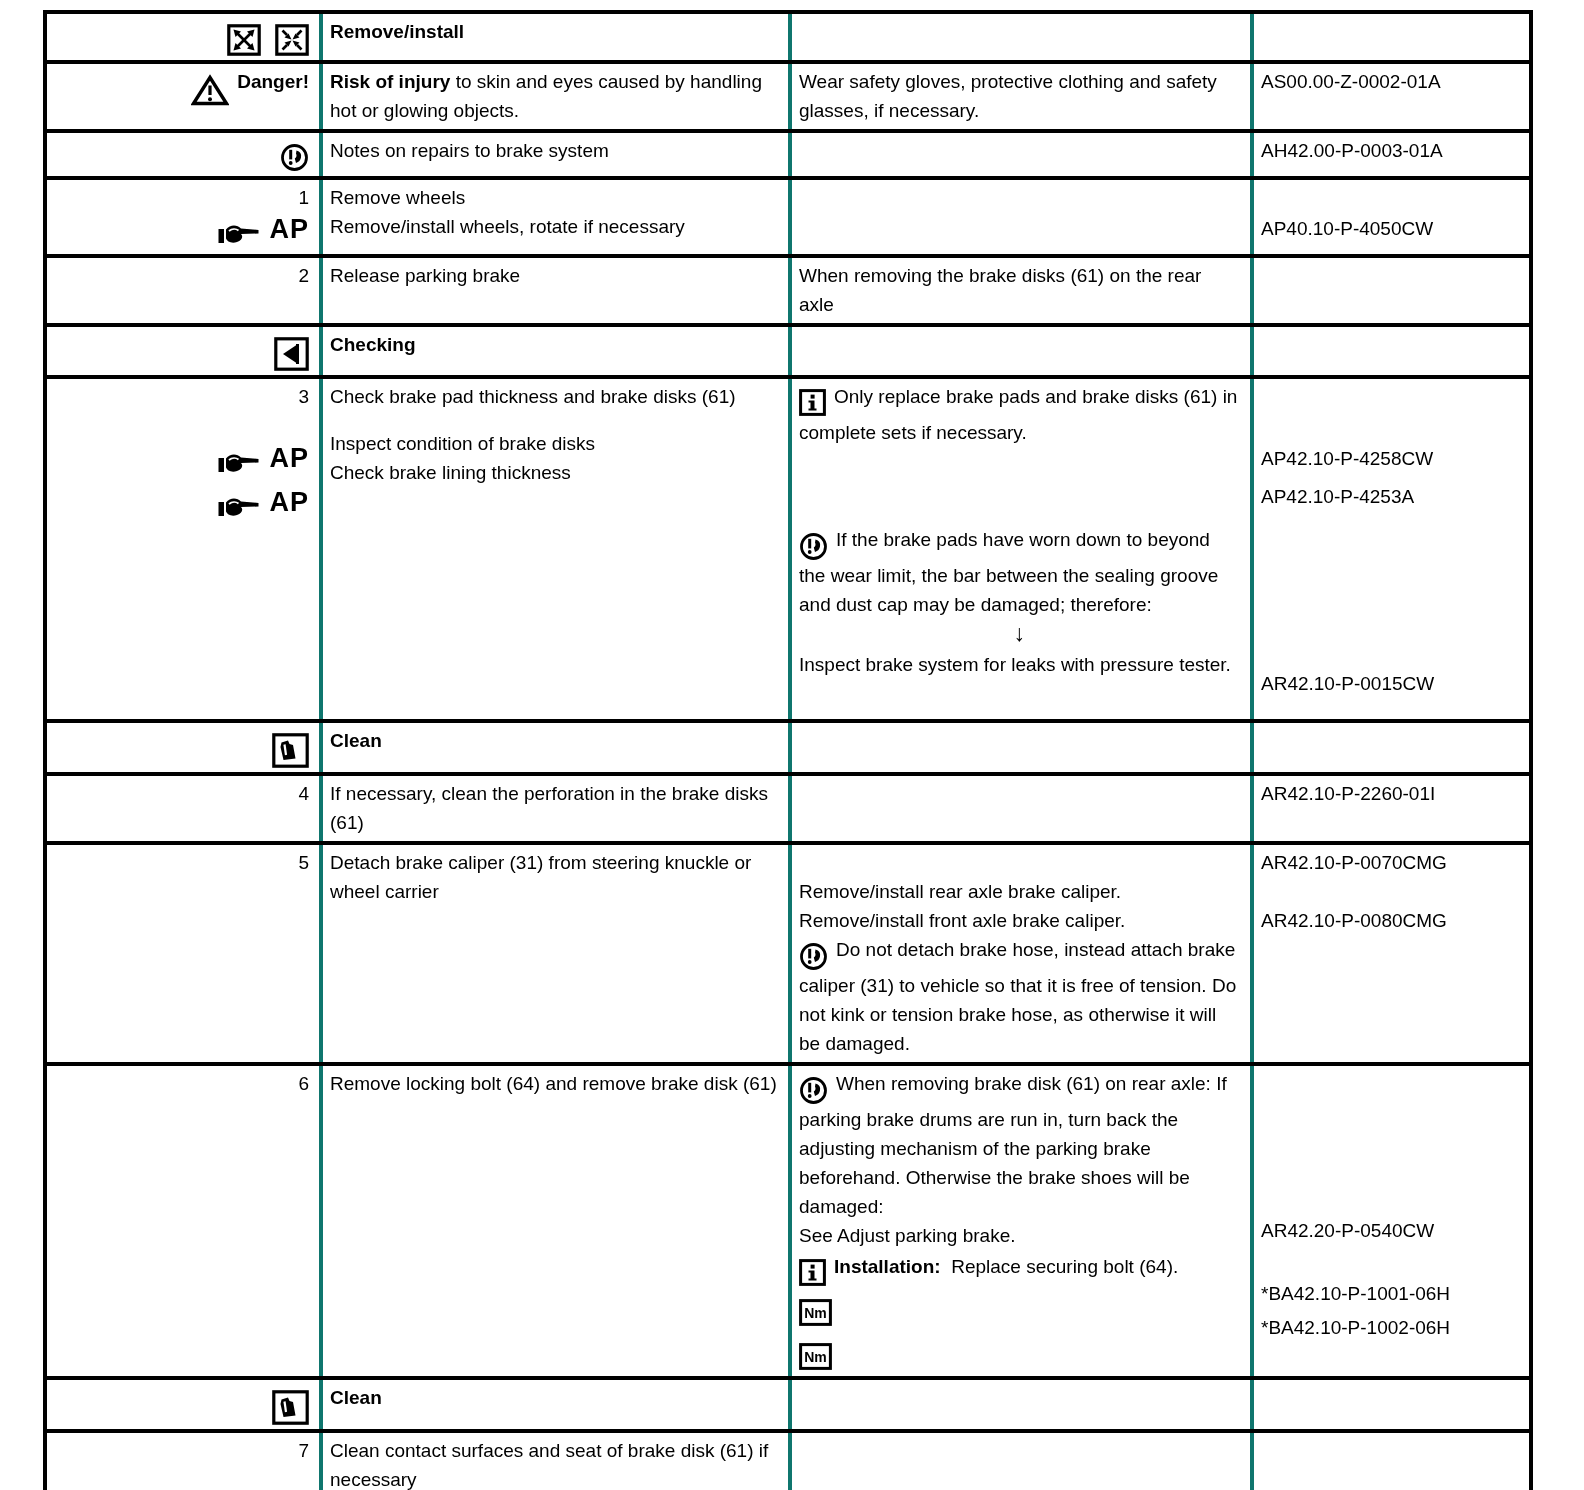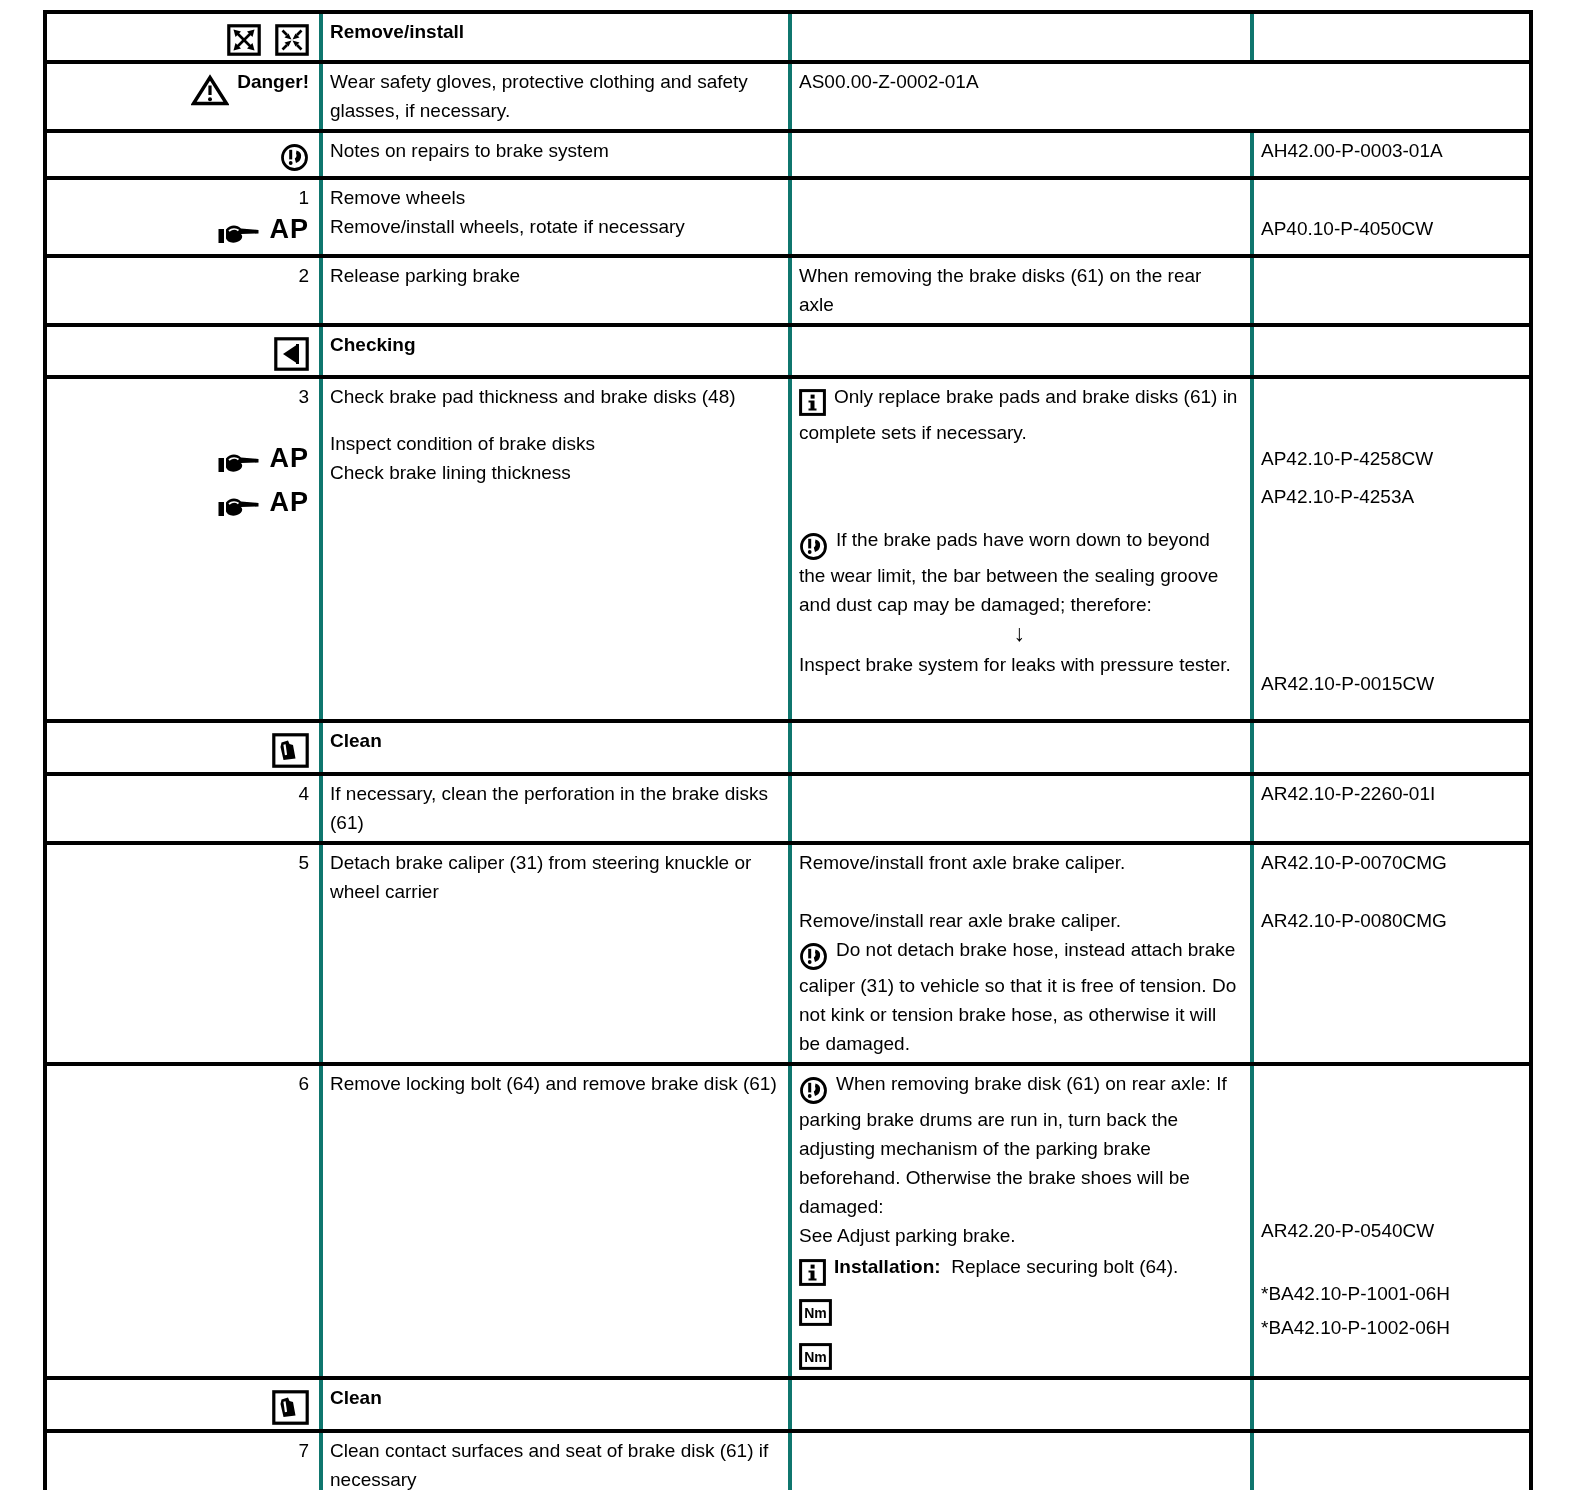--- a/index.html
+++ b/index.html
@@ -74,20 +74,23 @@
       <div class="cell c3"></div>
     </div>
     <div class="row" style="min-height: 64px;">
       <div class="cell c0">
         <div class="block"><span class="icon"><svg width="38" height="33" viewBox="0 0 38 33">
               <path d="M19,3.5 L35.5,29.5 L2.5,29.5 Z" fill="none" stroke="#000" stroke-width="3.4"></path>
               <rect x="17.4" y="11.5" width="3.2" height="9.5" fill="#000"></rect>
               <circle cx="19" cy="25.2" r="2" fill="#000"></circle>
             </svg></span><b>Danger!</b></div>
       </div>
+      <div class="cell c1">
+        <div class="block"><b>Risk of injury</b><span> to skin and eyes caused by handling hot or glowing objects.</span></div>
+      </div>
       <div class="cell c2">
         <div class="block"><span>Wear safety gloves, protective clothing and safety glasses, if necessary.</span></div>
       </div>
       <div class="cell c3">
         <div class="block"><span>AS00.00-Z-0002-01A</span></div>
       </div>
     </div>
     <div class="row" style="min-height: 38px;">
       <div class="cell c0">
         <div class="block"><span class="icon"><svg width="29" height="29" viewBox="0 0 29 29">
@@ -157,21 +160,21 @@
               <path d="M9,8.5 C13,3.5 20,3.5 24,7.5 L41.5,9 L41.5,12.5 L24,13 C26.5,15.5 25,19.5 20,21 C14.5,22.8 10,20.5 9,17.5 Z" fill="#000"></path>
               <path d="M12,10 C15,7.5 19,7.5 21.5,9.5" stroke="#fff" stroke-width="1.8" fill="none"></path>
             </svg></span><b class="ap">AP</b></div>
         <div class="block" style="margin-top: 8px;"><span class="icon"><svg width="44" height="28" viewBox="0 0 44 28">
               <rect x="1.5" y="8" width="5.5" height="14" fill="#000"></rect>
               <path d="M9,8.5 C13,3.5 20,3.5 24,7.5 L41.5,9 L41.5,12.5 L24,13 C26.5,15.5 25,19.5 20,21 C14.5,22.8 10,20.5 9,17.5 Z" fill="#000"></path>
               <path d="M12,10 C15,7.5 19,7.5 21.5,9.5" stroke="#fff" stroke-width="1.8" fill="none"></path>
             </svg></span><b class="ap">AP</b></div>
       </div>
       <div class="cell c1">
-        <div class="block"><span>Check brake pad thickness and brake disks (48)</span></div>
+        <div class="block"><span>Check brake pad thickness and brake disks (61)</span></div>
         <div class="block" style="margin-top: 18px;"><span>Inspect condition of brake disks</span></div>
         <div class="block" style="margin-top: 0;"><span>Check brake lining thickness</span></div>
       </div>
       <div class="cell c2">
         <div class="block"><span class="icon"><svg width="27" height="27" viewBox="0 0 27 27">
               <rect x="1.6" y="1.6" width="23.8" height="23.8" fill="none" stroke="#000" stroke-width="3"></rect>
               <rect x="11.6" y="5.6" width="4" height="4" fill="#000"></rect>
               <path d="M9.5,11.5 L15.5,11.5 L15.5,19.5 L17.5,19.5 L17.5,21.5 L9.5,21.5 L9.5,19.5 L11.5,19.5 L11.5,13.5 L9.5,13.5 Z" fill="#000"></path>
             </svg></span><span>Only replace brake pads and brake disks (61) in complete sets if necessary.</span></div>
         <div class="block" style="margin-top: 78px;"><span class="icon"><svg width="29" height="29" viewBox="0 0 29 29">
@@ -216,22 +219,22 @@
       </div>
     </div>
     <div class="row" style="min-height: 204px;">
       <div class="cell c0">
         <div class="block"><span>5</span></div>
       </div>
       <div class="cell c1">
         <div class="block"><span>Detach brake caliper (31) from steering knuckle or wheel carrier</span></div>
       </div>
       <div class="cell c2">
+        <div class="block" style="margin-top: 29px;"><span>Remove/install rear axle brake caliper.</span></div>
         <div class="block"><span>Remove/install front axle brake caliper.</span></div>
-        <div class="block" style="margin-top: 29px;"><span>Remove/install rear axle brake caliper.</span></div>
         <div class="block"><span class="icon"><svg width="29" height="29" viewBox="0 0 29 29">
               <circle cx="14.5" cy="14.5" r="12" fill="none" stroke="#000" stroke-width="2.8"></circle>
               <rect x="9.2" y="6.8" width="3" height="9.6" fill="#000"></rect>
               <circle cx="10.7" cy="20" r="1.9" fill="#000"></circle>
               <path d="M16.5,7.5 Q22,9 21,14.5 Q20.3,18.5 16,20 L14.8,15.5 Q17.5,13.5 16,10.5 Z" fill="#000"></path>
             </svg></span><span>Do not detach brake hose, instead attach brake caliper (31) to vehicle so that it is free of tension. Do not kink or tension brake hose, as otherwise it will be damaged.</span></div>
       </div>
       <div class="cell c3">
         <div class="block"><span>AR42.10-P-0070CMG</span></div>
         <div class="block" style="margin-top: 29px;"><span>AR42.10-P-0080CMG</span></div>

